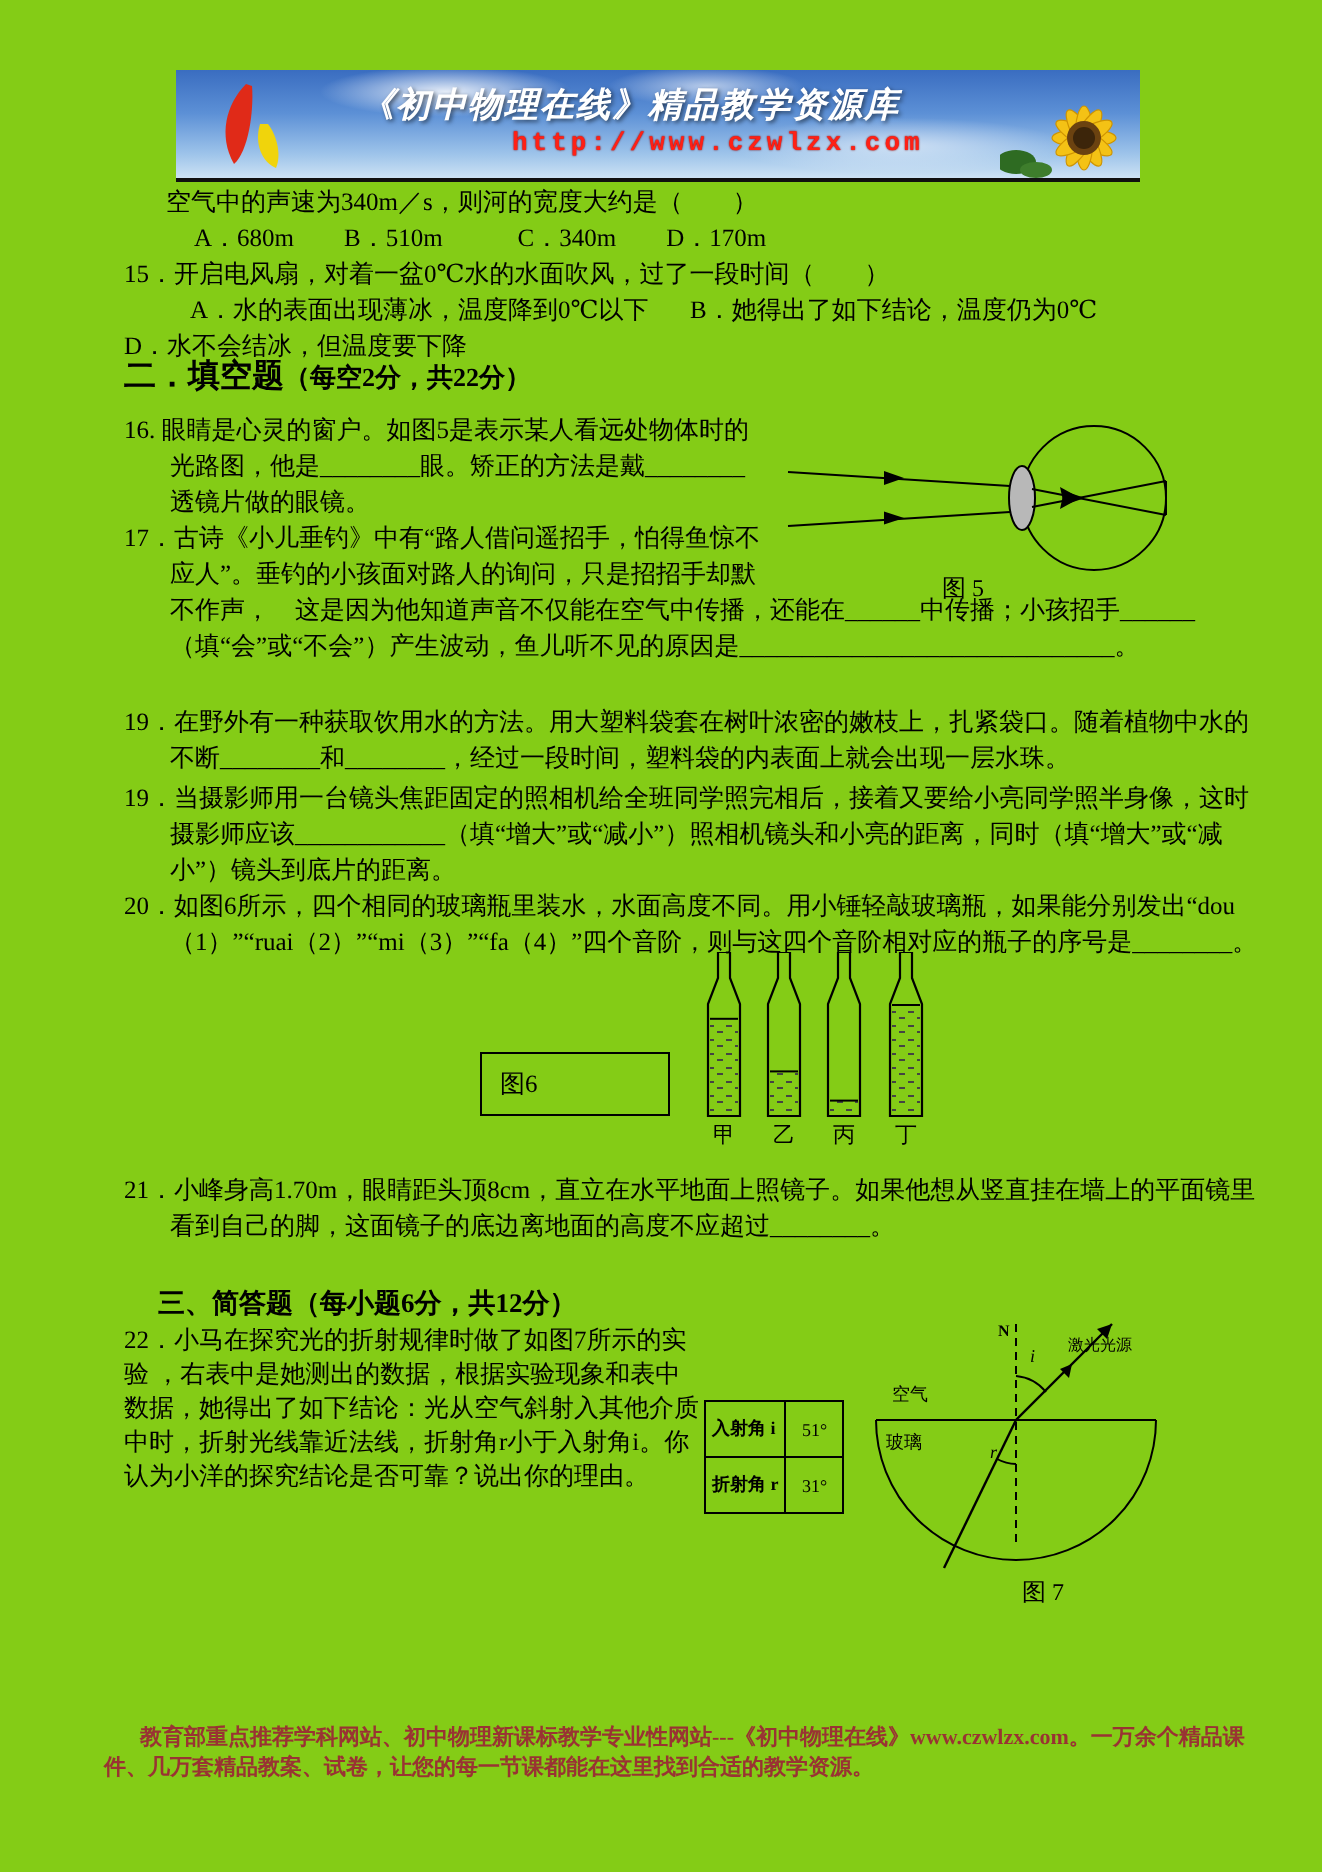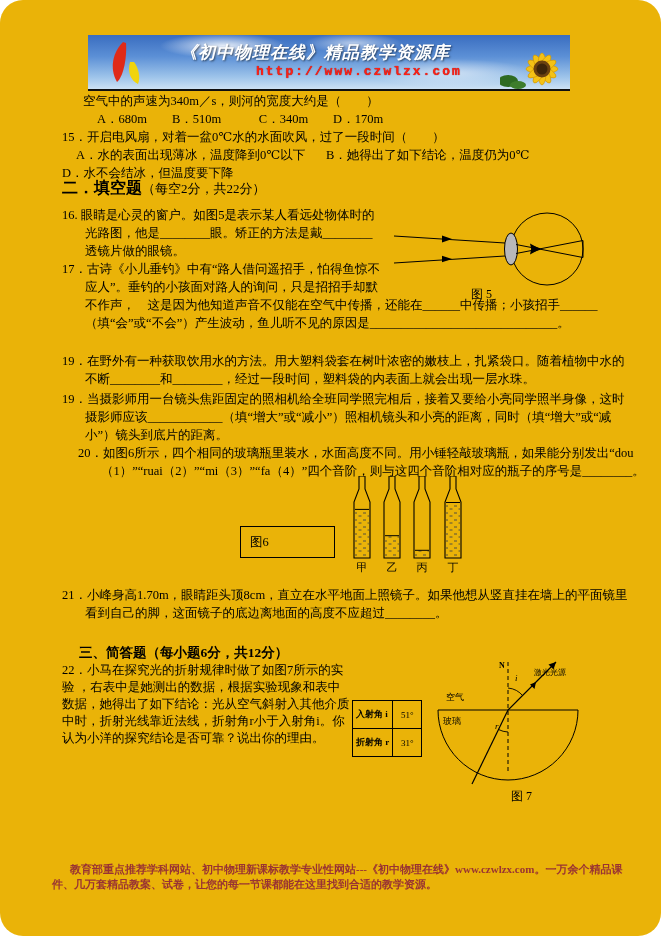--- a/index.html
+++ b/index.html
@@ -1,28 +1,28 @@
 <!DOCTYPE html>
 <html><head>
 <meta charset="utf-8">
 <title>物理试卷</title>
 <style>
   html,body{margin:0;padding:0;background:#fff;}
-  #page{position:relative;width:661px;height:936px;background:#eab308;overflow:hidden;
-        font-family:"Liberation Serif","DejaVu Serif",serif;color:#000;border-radius:23px;}
+  #page{position:relative;width:661px;height:936px;background:#84cc16;overflow:hidden;
+        font-family:"Liberation Serif","DejaVu Serif",serif;color:#000;}
   .abs{position:absolute;}
   .line{font-size:12.5px;line-height:18px;white-space:pre-wrap;}
   .para{font-size:12.5px;line-height:18px;padding-left:23px;text-indent:-23px;}
   .indent1{padding-left:21px;}
   .indent2{padding-left:35px;}
   .optrow{display:flex;font-size:12.5px;line-height:18px;}
-  .optrow .o1{margin-left:14px;width:250px;}
+  .optrow .o1{margin-left:33px;width:250px;}
   .optrow .o2{margin-left:0px;}
   .h2 .t{font-size:16px;font-weight:bold;}
-  .h2 .n{font-size:13px;font-weight:normal;}
+  .h2 .n{font-size:13px;font-weight:bold;}
   .h3 .t,.h3 .n{font-size:13.5px;font-weight:bold;}
   
   .banner{left:88px;top:35px;width:482px;height:54px;overflow:hidden;border-bottom:2px solid #101010;
      background:
        radial-gradient(ellipse 90px 18px at 28% 20%, rgba(255,255,255,.85), rgba(255,255,255,0) 70%),
        radial-gradient(ellipse 120px 20px at 75% 70%, rgba(255,255,255,.55), rgba(255,255,255,0) 70%),
        radial-gradient(ellipse 70px 14px at 55% 15%, rgba(255,255,255,.6), rgba(255,255,255,0) 70%),
        linear-gradient(180deg,#3a6dc0 0%,#5c90d6 40%,#9ec4ea 78%,#cde2f4 100%);}
   .banner-title{left:92px;top:6px;font-size:17px;font-weight:bold;color:#ffffff;letter-spacing:1px;
      font-style:italic;text-shadow:1px 1px 2px rgba(0,0,0,.55);white-space:nowrap;}
@@ -106,21 +106,21 @@
       <line x1="124" y1="43.5" x2="191" y2="30.5" stroke="#000" stroke-width="1"></line>
       <polygon points="138,33.5 149,39.5 140,42.5" fill="#000"></polygon>
       <polygon points="140,35.5 149,38.5 138,44.5" fill="#000"></polygon>
       <line x1="191" y1="30.5" x2="191" y2="47.5" stroke="#000" stroke-width="1"></line>
     </svg>
     <div class="abs figcap" style="left:58px;top:76px;">图 5</div>
   </div>
 
   <div class="abs para" style="left:62px;top:352px;width:545px;">19．在野外有一种获取饮用水的方法。用大塑料袋套在树叶浓密的嫩枝上，扎紧袋口。随着植物中水的不断________和________，经过一段时间，塑料袋的内表面上就会出现一层水珠。</div>
   <div class="abs para" style="left:62px;top:390px;width:545px;">19．当摄影师用一台镜头焦距固定的照相机给全班同学照完相后，接着又要给小亮同学照半身像，这时摄影师应该____________（填“增大”或“减小”）照相机镜头和小亮的距离，同时（填“增大”或“减小”）镜头到底片的距离。</div>
-  <div class="abs para" style="left:62px;top:444px;width:545px;margin-left:16px;">20．如图6所示，四个相同的玻璃瓶里装水，水面高度不同。用小锤轻敲玻璃瓶，如果能分别发出“dou（1）”“ruai（2）”“mi（3）”“fa（4）”四个音阶，则与这四个音阶相对应的瓶子的序号是________。</div>
+  <div class="abs para" style="left:62px;top:444px;width:545px;">20．如图6所示，四个相同的玻璃瓶里装水，水面高度不同。用小锤轻敲玻璃瓶，如果能分别发出“dou（1）”“ruai（2）”“mi（3）”“fa（4）”四个音阶，则与这四个音阶相对应的瓶子的序号是________。</div>
 
   <div class="abs fig6box">
     <span>图6</span>
   </div>
   <svg class="abs" style="left:350px;top:476px;" width="128" height="100" viewBox="0 0 128 100">
     <defs>
       <pattern id="wdash" width="9" height="7" patternUnits="userSpaceOnUse">
         <path d="M1,2 h3 M5.5,5 h3" stroke="#444" stroke-width="0.9" fill="none"></path>
       </pattern>
     </defs>

